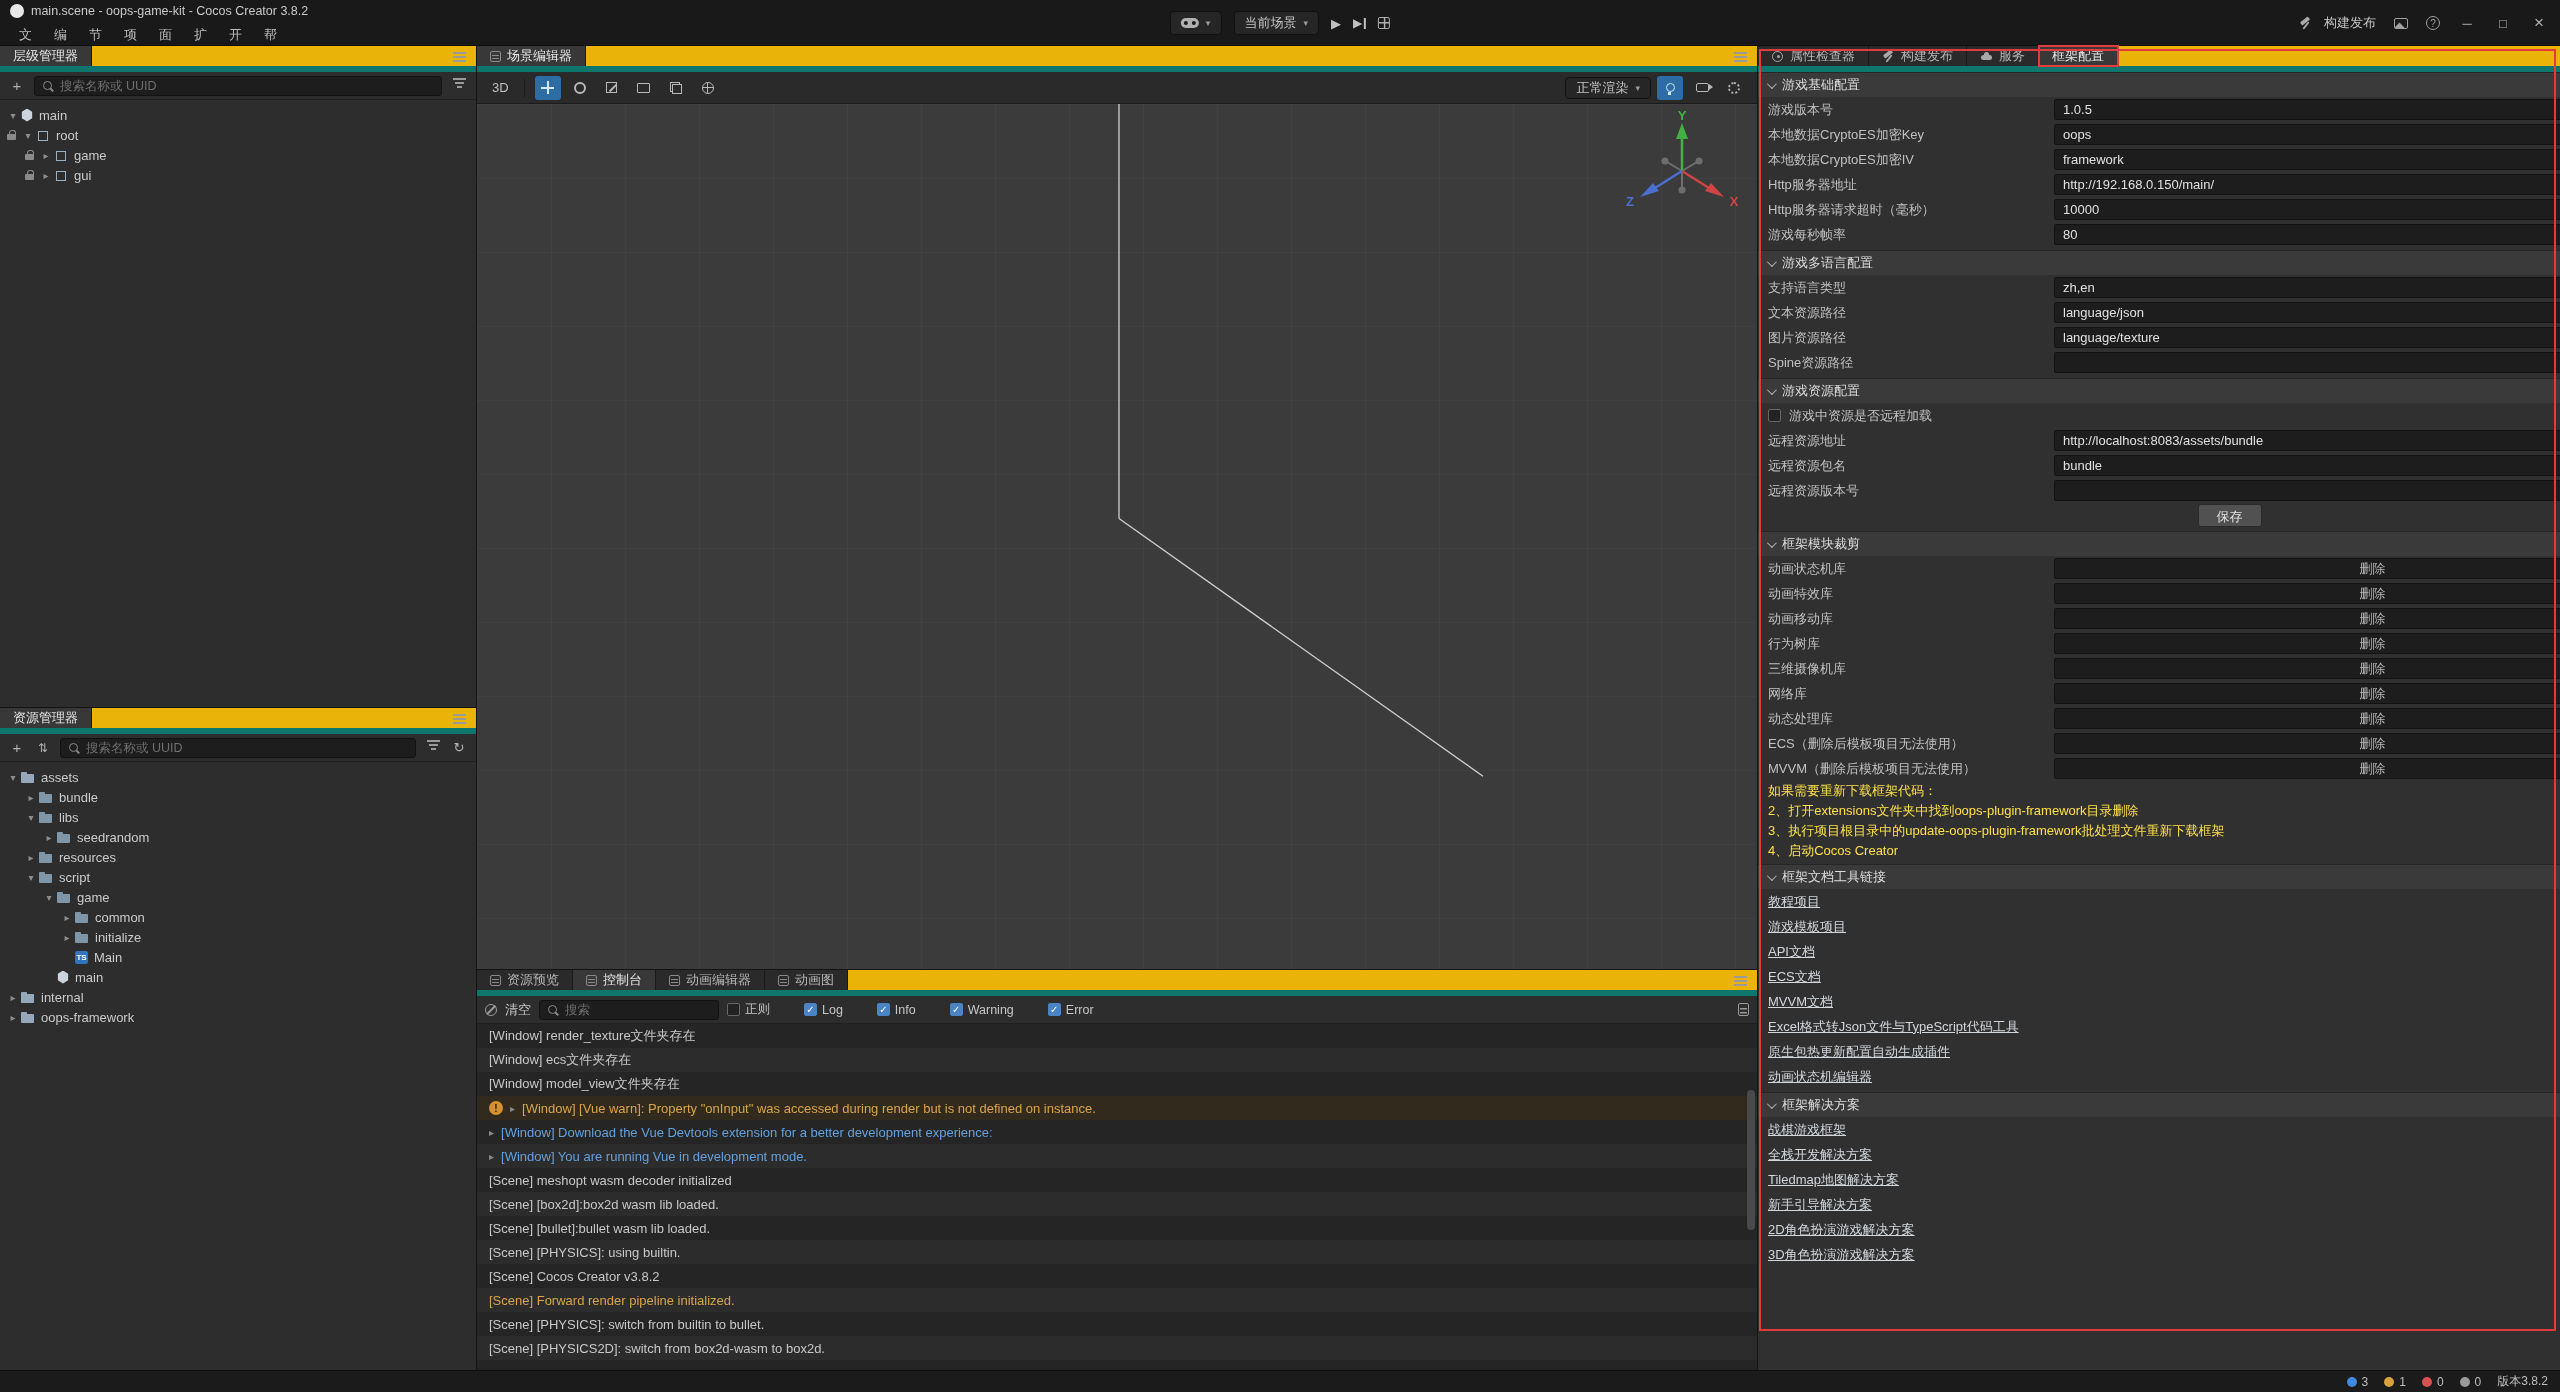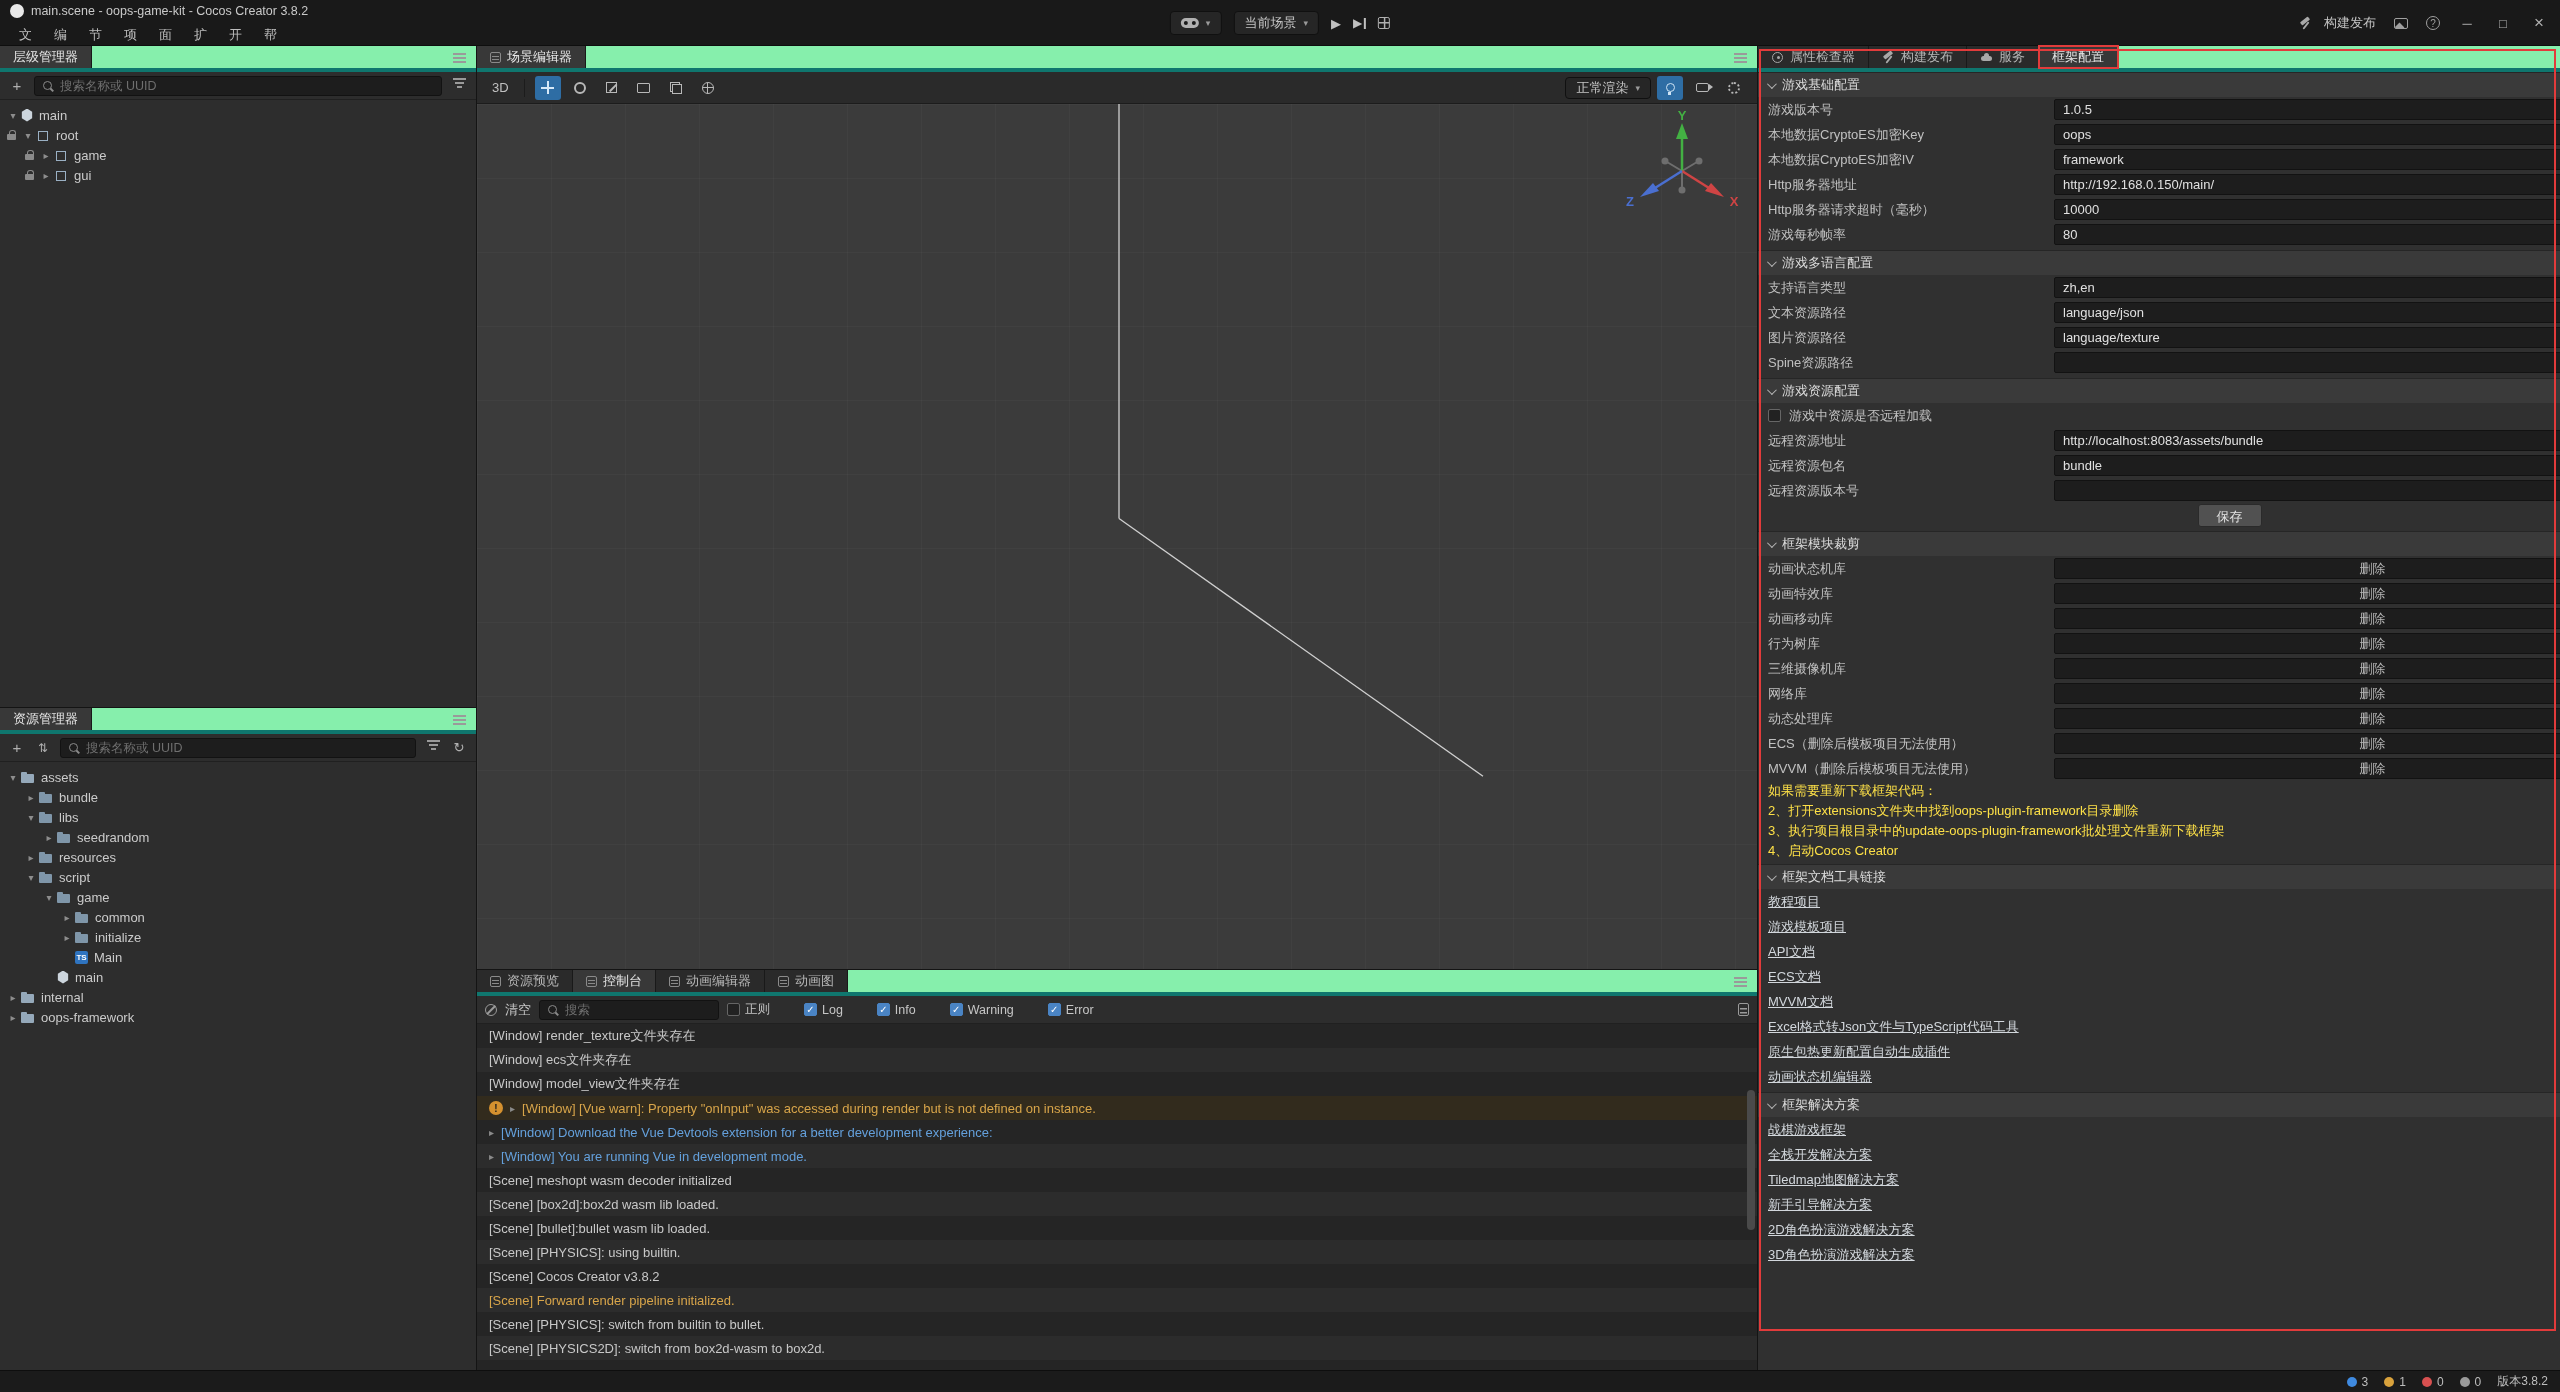--- a/index.html
+++ b/index.html
@@ -61,21 +61,21 @@
   .ti.inspector-icon::after { content:""; position:absolute; left:5.5px; top:5.5px; width:3px; height:3px; background:#a8a8a8; border-radius:50%; }
   .ti.build-icon::before { content:""; position:absolute; left:1px; top:2px; width:10px; height:4px; background:#a8a8a8; border-radius:1px; transform:rotate(-38deg); }
   .ti.build-icon::after { content:""; position:absolute; left:6px; top:4px; width:2px; height:9px; background:#a8a8a8; border-radius:1px; transform:rotate(38deg); }
   .ti.service-icon::before { content:""; position:absolute; left:1px; top:5px; width:11px; height:5px; background:#a8a8a8; border-radius:3px; }
   .ti.service-icon::after { content:""; position:absolute; left:4px; top:2px; width:5px; height:5px; background:#a8a8a8; border-radius:50%; }
   .mini-icon { width:11px; height:11px; border:1px solid #8a8a8a; border-radius:2px; margin-right:6px; flex:none;
     background:linear-gradient(#8a8a8a,#8a8a8a) center 3px/7px 1px no-repeat,linear-gradient(#8a8a8a,#8a8a8a) center 6px/7px 1px no-repeat; }
 
   
   .panel { position:absolute; background:#2d2d2d; }
-  .tabstrip { display:flex; align-items:stretch; height:26px; background:#86efac; border-bottom:4px solid #0f766e; }
+  .tabstrip { display:flex; align-items:stretch; height:26px; background:#eab308; border-bottom:6px solid #0f766e; }
   .tab { display:flex; align-items:center; padding:0 13px; background:#2a2a2a; border-right:1px solid #191919; color:#b5b5b5; white-space:nowrap; }
   .tab.active { background:#383838; color:#e6e6e6; }
   .tabstrip .spacer { flex:1; }
   .strip-right { display:flex; align-items:center; padding:0 10px; gap:10px; }
   .insp-tab.active { outline:2px solid #e23b3b; outline-offset:-1px; }
 
   .ptoolbar { display:flex; align-items:center; height:28px; gap:8px; padding:0 8px; background:#2d2d2d; border-bottom:1px solid #202020; }
   .search { flex:1; display:flex; align-items:center; gap:6px; background:#1d1d1d; border:1px solid #121212; border-radius:3px; height:20px; padding:0 7px; }
   .search input { flex:1; background:none; border:none; outline:none; color:#f97316; font-size:12.5px; font-family:inherit; min-width:0; }
   .search input::placeholder { color:#6f6f6f; }

